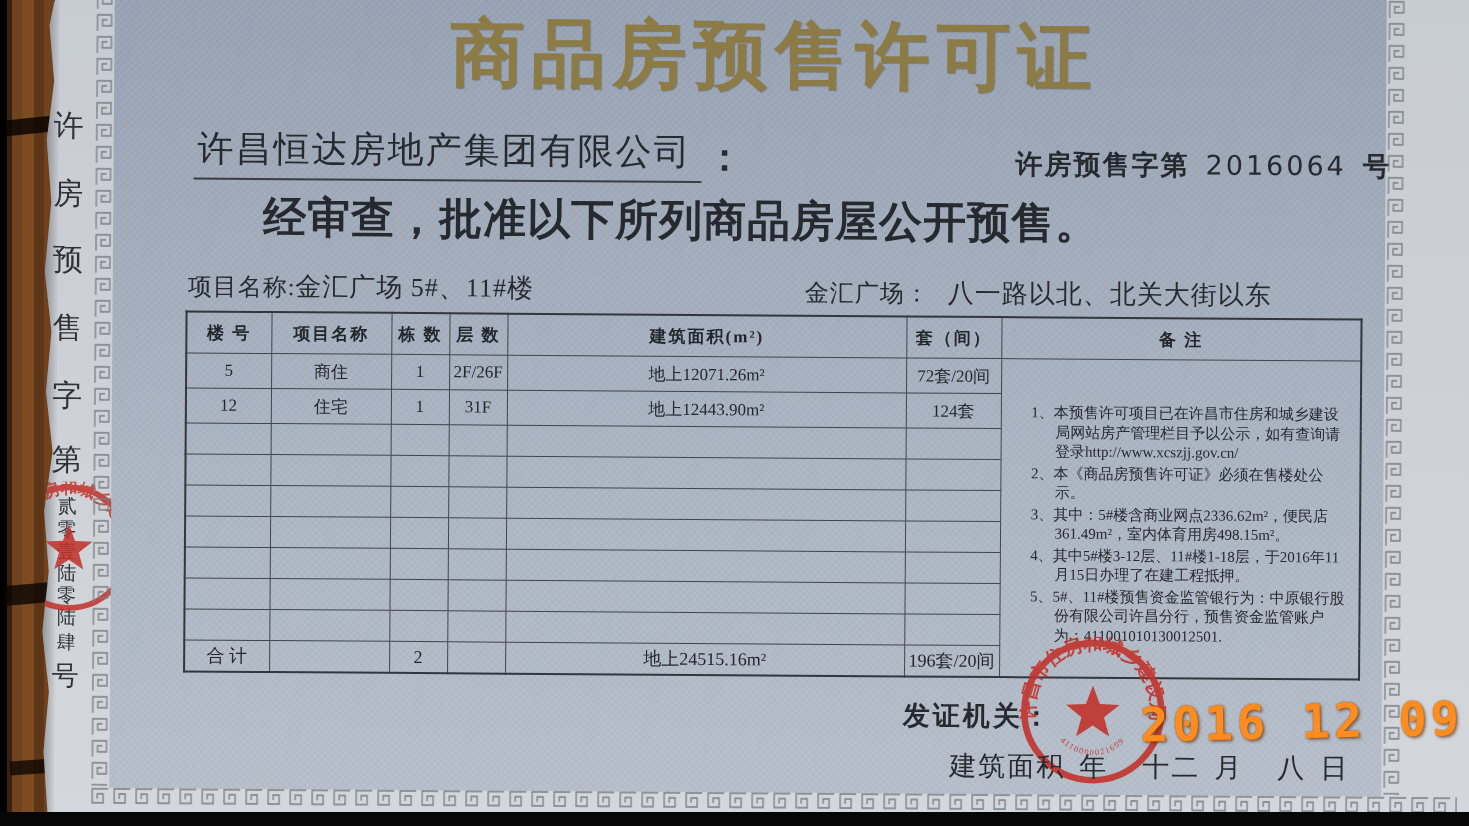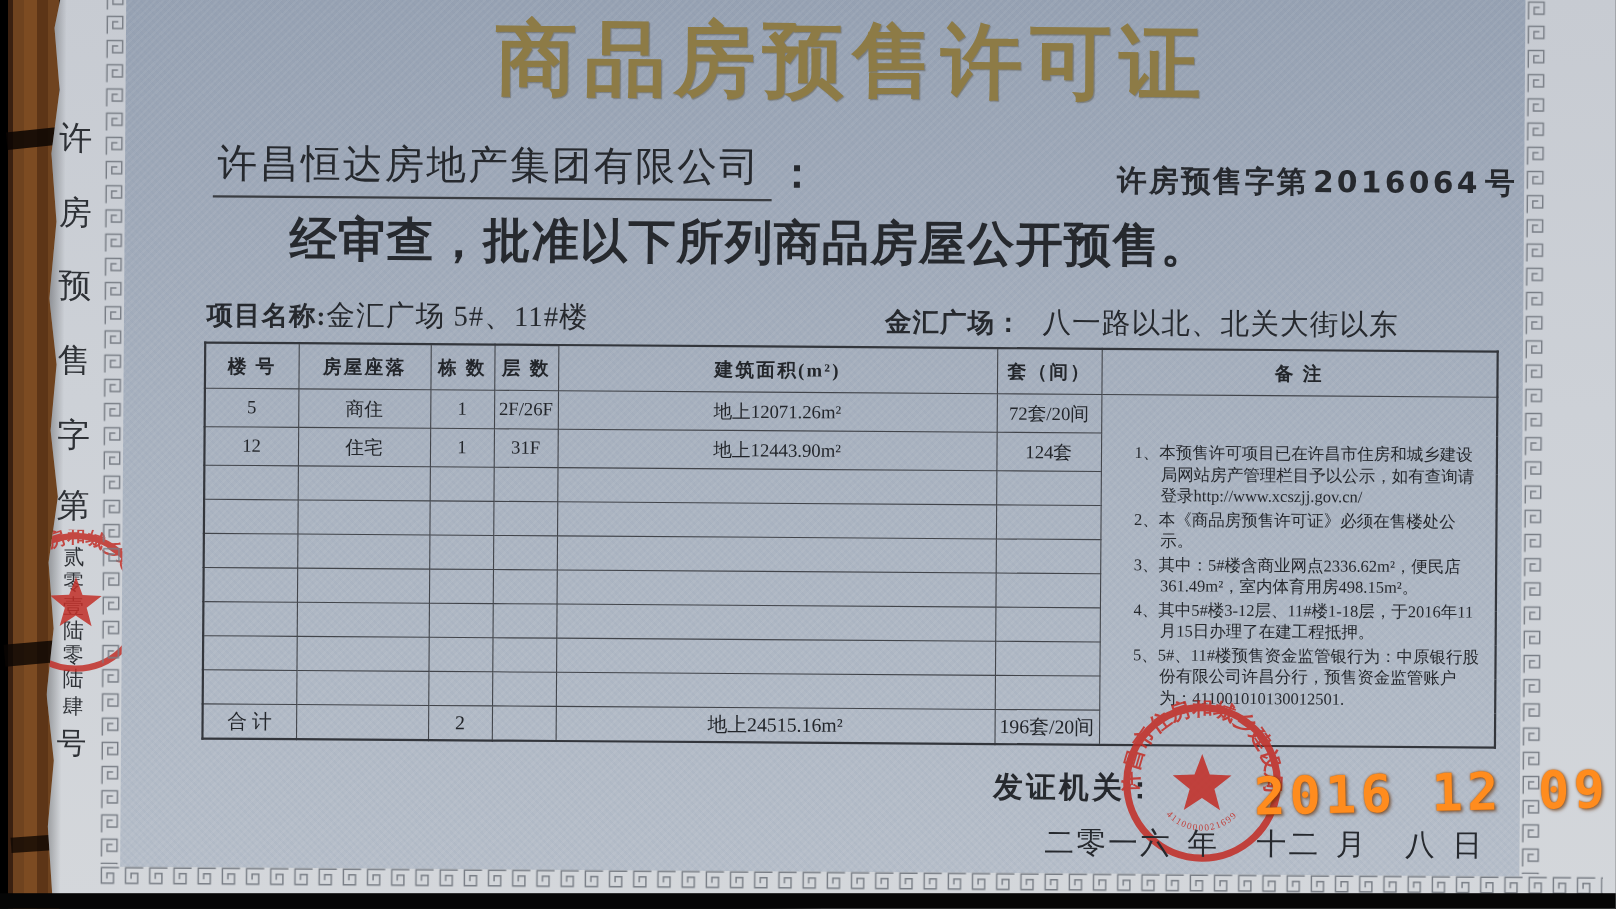--- a/index.html
+++ b/index.html
@@ -33,24 +33,24 @@
            linear-gradient(180deg,#96a1b2 0%,#a0aab9 28%,#abb4c1 58%,#b6bec9 100%);}
   
   .title{position:absolute;left:330px;top:12px;width:660px;text-align:center;
          font-size:74px;font-weight:bold;letter-spacing:7px;color:#8d7b46;
          text-shadow:1px 1px 1px rgba(60,50,20,.35);}
   .company-line{position:absolute;left:80px;top:134px;white-space:nowrap;}
   .company-name{display:inline-block;font-size:36px;letter-spacing:2px;color:#26292e;
                 border-bottom:2px solid #3a3d42;padding:0 10px 4px 4px;}
   .company-colon{display:inline-block;font-size:38px;font-weight:bold;vertical-align:-6px;margin-left:4px;}
   .permit-line{position:absolute;left:902px;top:150px;font-size:27px;font-weight:bold;letter-spacing:2px;white-space:nowrap;}
-  .permit-digits{font-family:"DejaVu Sans","Liberation Sans",sans-serif;font-weight:bold;letter-spacing:3px;margin:0 4px;}
+  .permit-digits{font-family:"DejaVu Sans","Liberation Sans",sans-serif;font-weight:normal;letter-spacing:3px;margin:0 16px;}
   .statement{position:absolute;left:150px;top:198px;font-size:43px;font-weight:bold;letter-spacing:1px;white-space:nowrap;}
   .field-line{position:absolute;white-space:nowrap;}
-  .field-label{font-size:24px;font-weight:bold;letter-spacing:1px;}
+  .field-label{font-size:24px;font-weight:normal;letter-spacing:1px;}
   .field-value{font-size:26px;letter-spacing:1px;}
   
   .presale-table{position:absolute;left:73px;top:320px;width:1175px;border-collapse:collapse;table-layout:fixed;
                  font-size:17px;color:#23262b;}
   .presale-table th,.presale-table td{border:1px solid #42454b;text-align:center;vertical-align:middle;
                  overflow:hidden;padding:0 2px;}
   .presale-table{border:2px solid #33363c;}
   .presale-table th{height:40px;font-size:17px;font-weight:bold;letter-spacing:2px;}
   .row-data td{height:34px;}
   .row-empty td{height:30px;}
@@ -164,21 +164,21 @@
             <col style="width:120px">
             <col style="width:58px">
             <col style="width:58px">
           <col style="width:399px">
             <col style="width:95px">
             <col style="width:360px">
         </colgroup>
         <thead>
           <tr>
             <th>楼 号</th>
-            <th>房屋座落</th>
+            <th>项目名称</th>
             <th>栋 数</th>
             <th>层 数</th>
             <th>建筑面积(m²)</th>
             <th>套（间）</th>
             <th>备 注</th>
           </tr>
         </thead>
         <tbody>
           <tr class="row-data">
             <td>5</td>
@@ -281,21 +281,21 @@
         <polygon fill="#c23029" points="80,52 87.4,71.8 108.5,72.7 92,85.9 97.6,106.3 80,94.6 62.4,106.3 68,85.9 51.5,72.7 72.6,71.8"></polygon>
         <text class="seal-text" font-size="20" font-weight="bold" fill="#c23029">
           <textPath href="#arcT1" startOffset="50%" text-anchor="middle">许昌市住房和城乡建设局</textPath>
         </text>
         <text font-size="9" letter-spacing="1.5" fill="#c23029">
           <textPath href="#arcB1" startOffset="50%" text-anchor="middle">4110000021699</textPath>
         </text>
       </svg>
 
       <div class="date-line">
-        <span>二零一六</span><span class="dunit">年</span><span>十二</span><span class="dunit">月</span><span>八</span><span>日</span>
+        <span>建筑面积</span><span class="dunit">年</span><span>十二</span><span class="dunit">月</span><span>八</span><span>日</span>
       </div>
 
     </div>
   </div>
 
   <div class="black-bottom"></div>
   <div class="timestamp">2016 12 09</div>
 
 </div>
 

